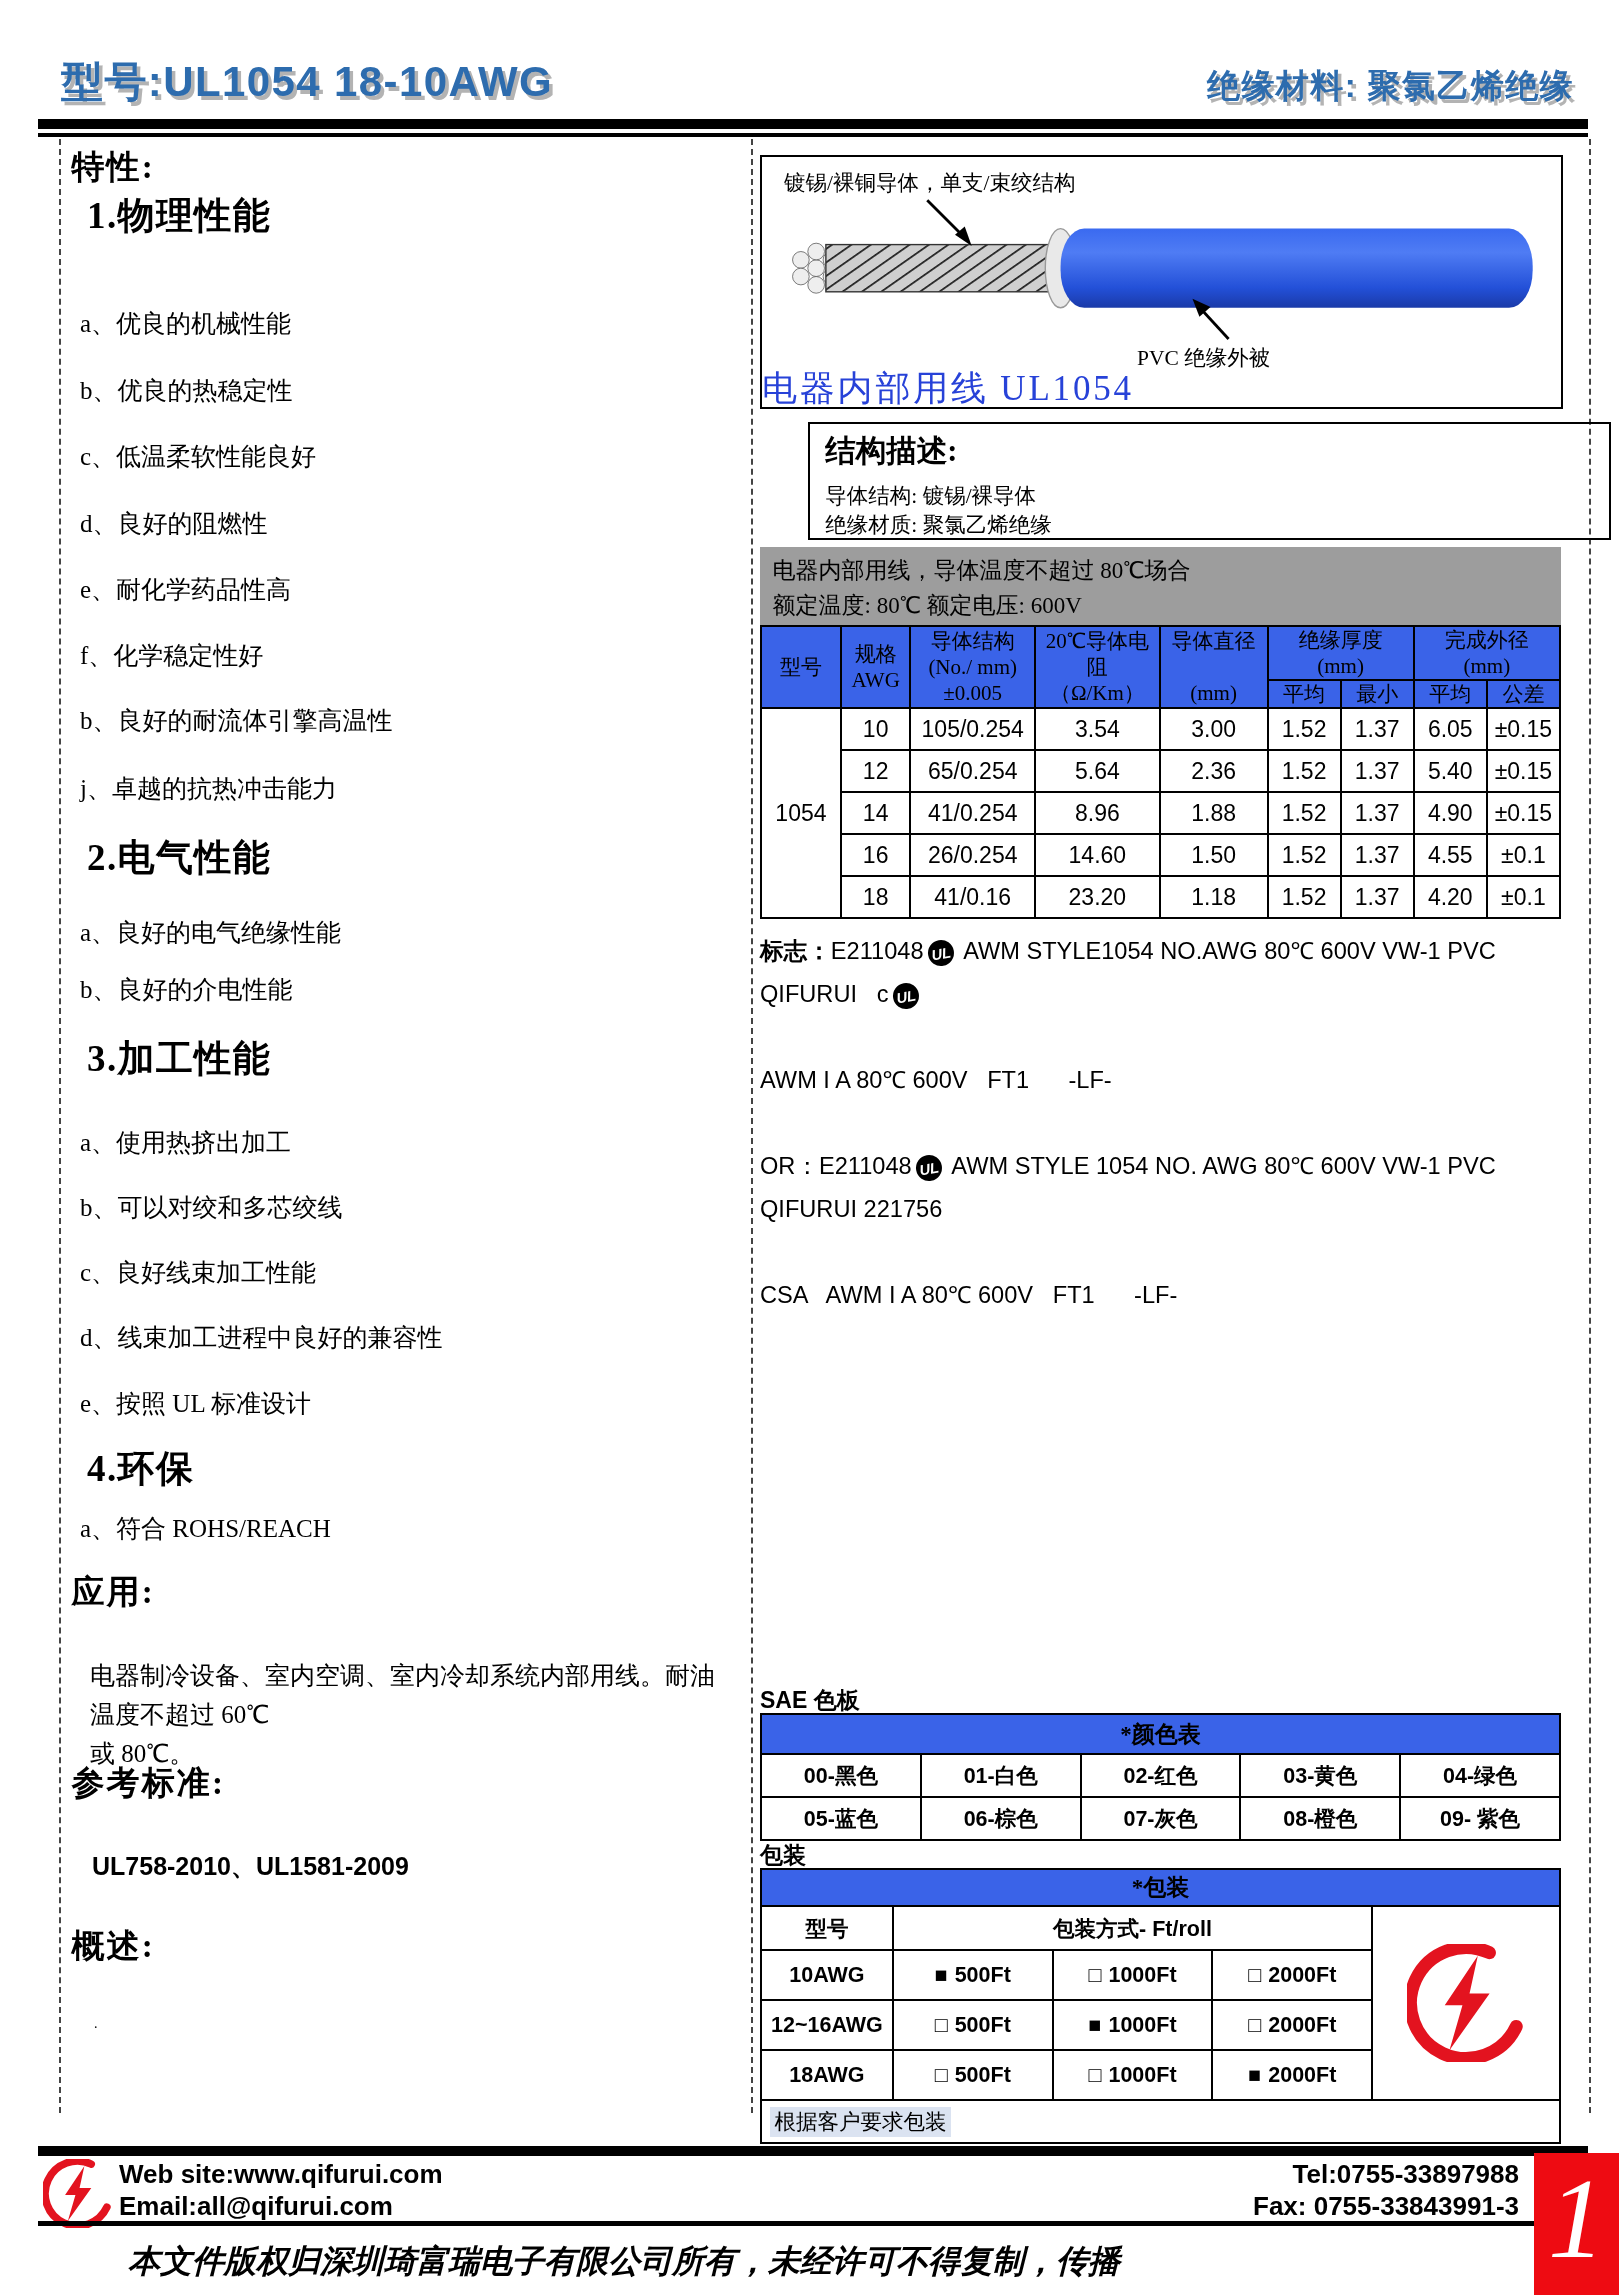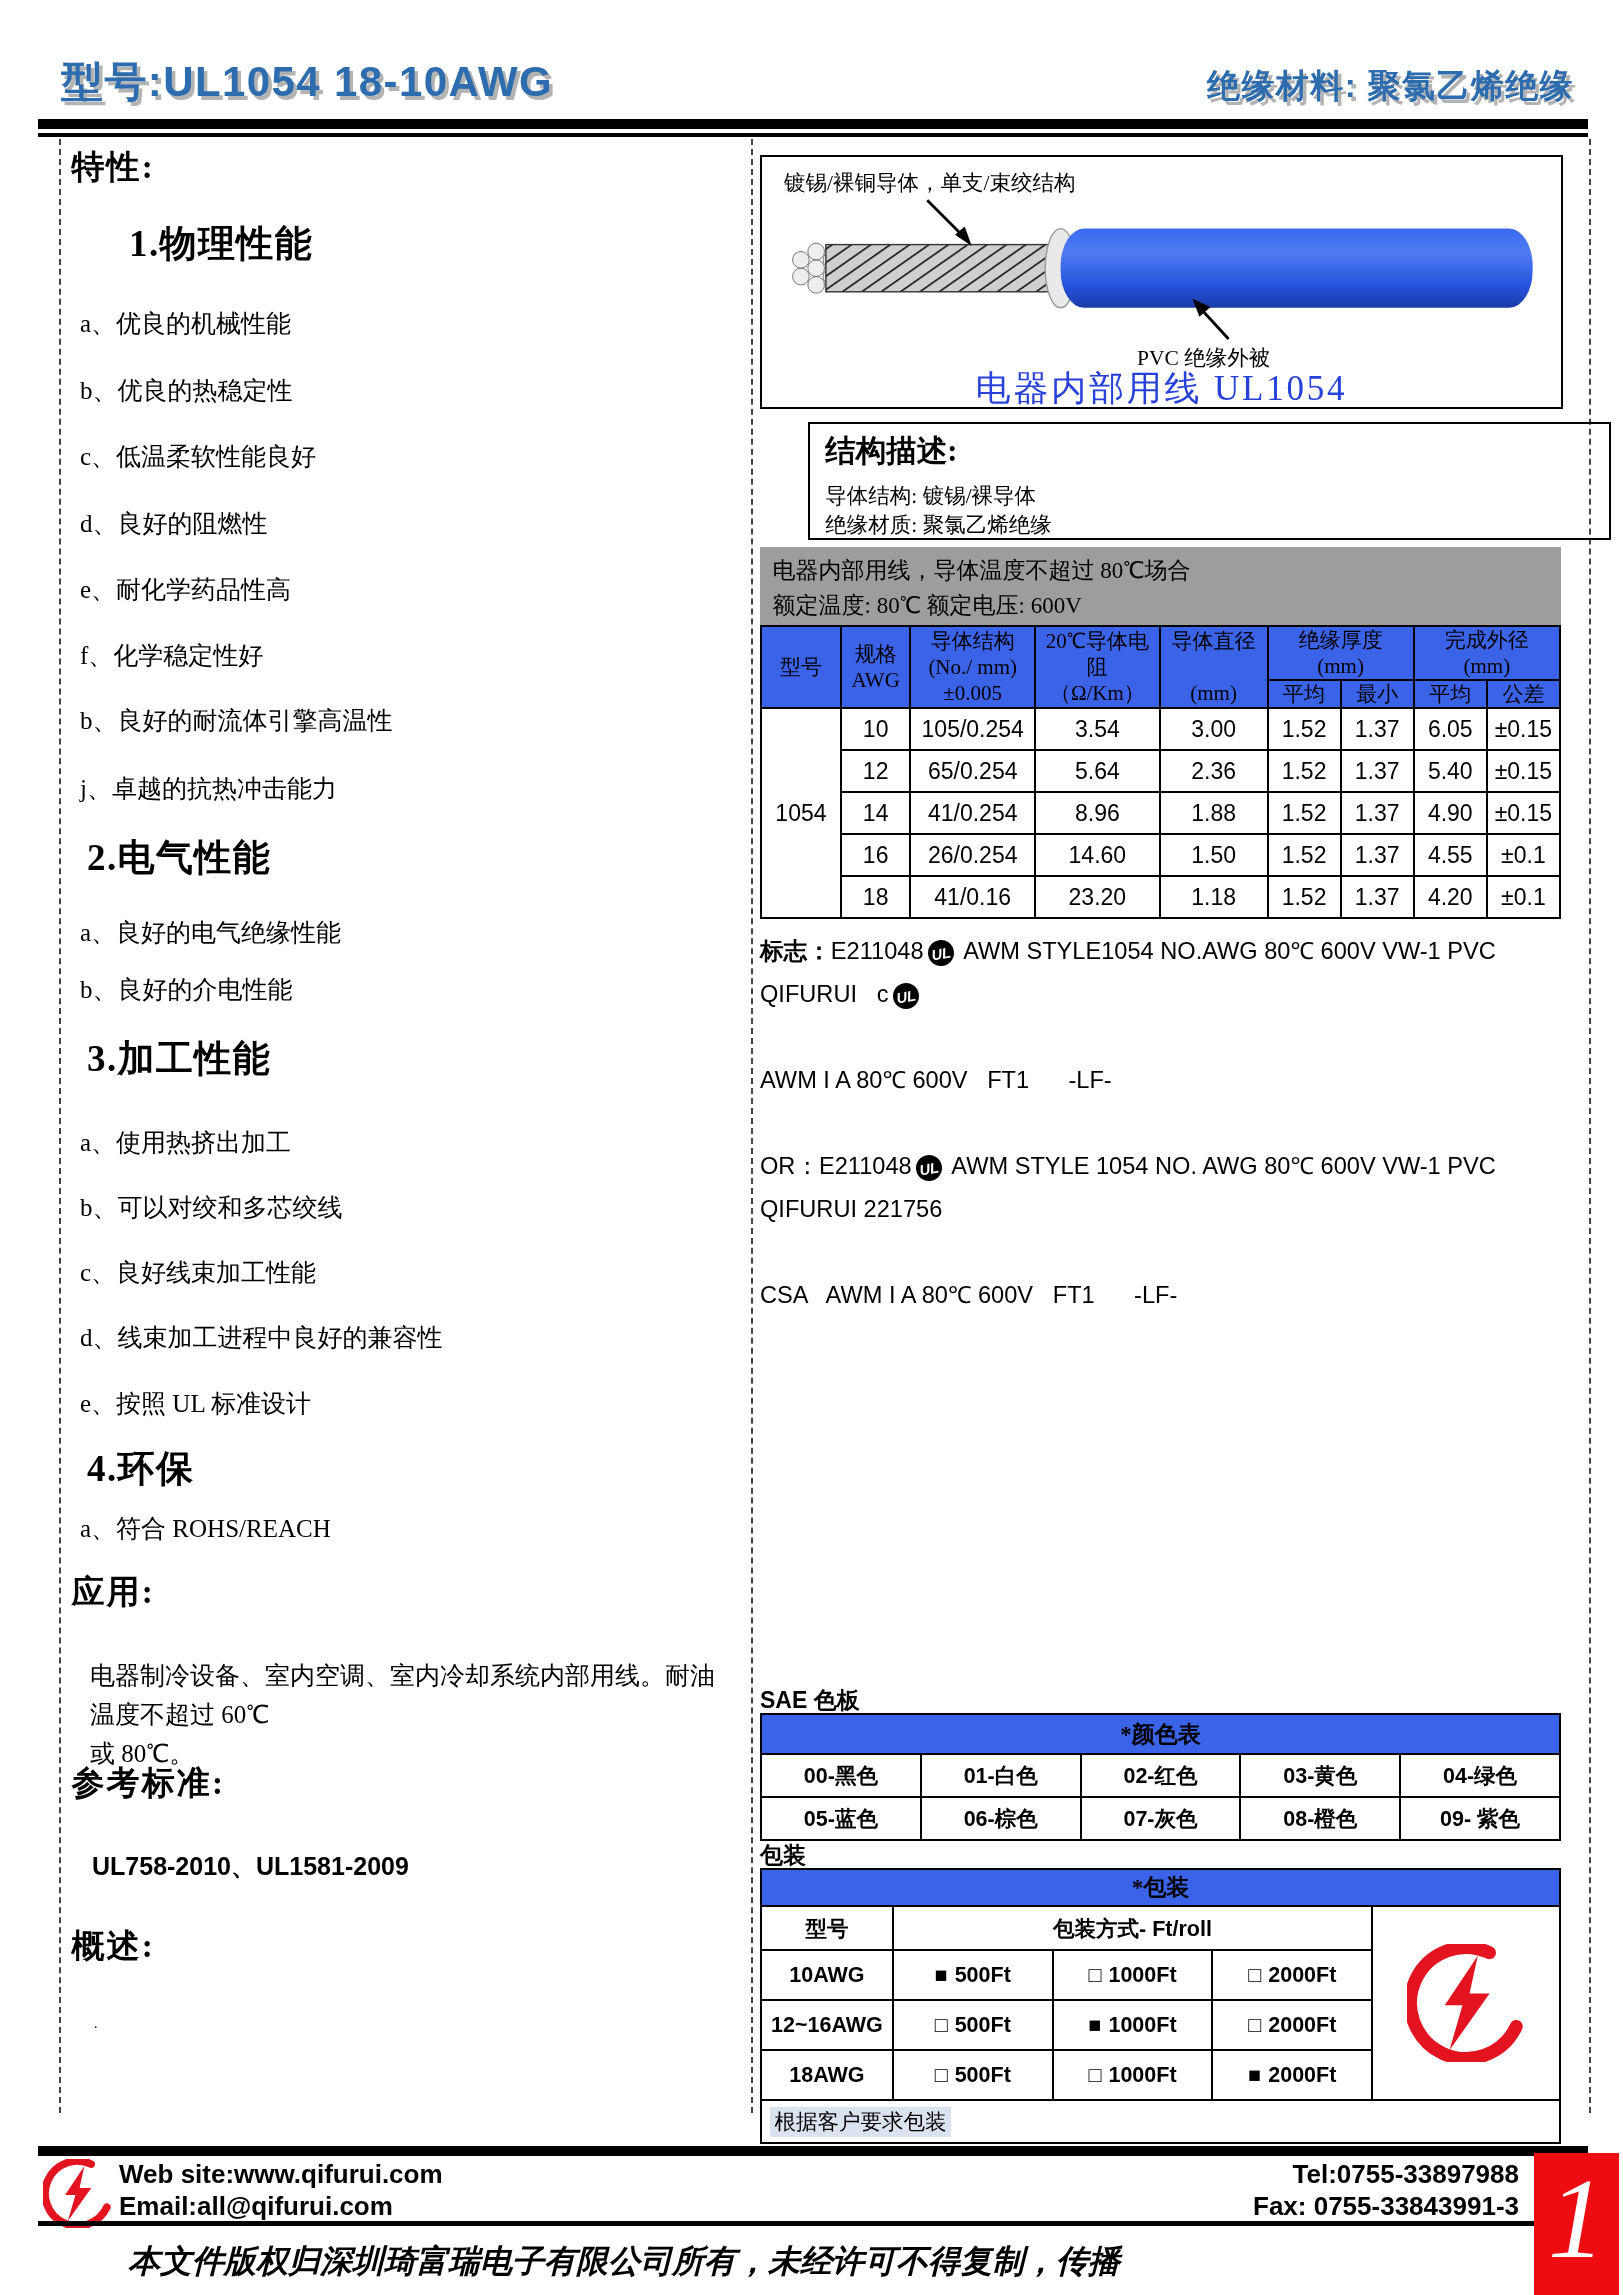--- a/index.html
+++ b/index.html
@@ -22,21 +22,21 @@
   .sec-head{position:absolute;left:28px;font-size:37px;font-weight:bold;
             font-family:"Liberation Serif",serif;letter-spacing:1.4px;}
   .feat-item{position:absolute;left:21px;font-size:25px;font-family:"Liberation Serif",serif;}
   .para{position:absolute;font-size:25px;font-family:"Liberation Serif",serif;
         white-space:pre-line;line-height:39px;}
   
   .rcol{position:absolute;left:760px;top:139px;width:801px;height:1974px;}
   .diagram-box{position:absolute;left:0;top:16px;width:799px;height:250px;border:2.1px solid #000;}
   .cond-label{position:absolute;left:22px;top:11px;font-size:21.5px;font-family:"Liberation Serif",serif;}
   .pvc-label{position:absolute;left:375px;top:186px;font-size:21.5px;font-family:"Liberation Serif",serif;}
-  .diagram-caption{position:absolute;left:0;top:208px;width:100%;text-align:center;
+  .diagram-caption{position:absolute;left:0;top:208px;width:100%;
                    font-size:35px;color:#2742d8;font-family:"Liberation Serif",serif;letter-spacing:2.8px;}
   .wire-svg{position:absolute;left:0;top:0;}
   .struct-box{position:absolute;left:0;top:283px;width:799px;height:114px;border:2.1px solid #000;margin-left:48px;}
   .struct-title{position:absolute;left:15.3px;top:7px;font-size:30.5px;font-weight:bold;
                 font-family:"Liberation Serif",serif;}
   .struct-line1{position:absolute;left:15.3px;top:57px;font-size:21.5px;font-family:"Liberation Serif",serif;}
   .struct-line2{position:absolute;left:15.3px;top:86px;font-size:21.5px;font-family:"Liberation Serif",serif;}
   .gray-box{position:absolute;left:0;top:408px;width:801px;height:78px;background:#9d9d9d;}
   .gray-l1{position:absolute;left:12.5px;top:8.3px;font-size:23px;font-family:"Liberation Serif",serif;}
   .gray-l2{position:absolute;left:12.5px;top:43px;font-size:23px;font-family:"Liberation Serif",serif;}
@@ -98,21 +98,21 @@
   <div class="hdr-band band-thick" style="width:1550px;"></div>
   <div class="hdr-band band-thin" style="width:1550px;"></div>
 
   <div class="v-dash" style="left:59px;"></div>
   <div class="v-dash" style="left:751px;"></div>
   <div class="v-dash" style="left:1589px;"></div>
 
   <div class="lcol">
     <div class="sec-cap" style="top:5.6px;">特性:</div>
 
-    <div class="sec-head" style="top:80px;margin-left:42px;">1.物理性能</div>
+    <div class="sec-head" style="top:52px;">1.物理性能</div>
     <div class="feat-item" style="top:168px;">a、优良的机械性能</div>
     <div class="feat-item" style="top:235px;">b、优良的热稳定性</div>
     <div class="feat-item" style="top:301px;">c、低温柔软性能良好</div>
     <div class="feat-item" style="top:368px;">d、良好的阻燃性</div>
     <div class="feat-item" style="top:434px;">e、耐化学药品性高</div>
     <div class="feat-item" style="top:500px;">f、化学稳定性好</div>
     <div class="feat-item" style="top:565px;">b、良好的耐流体引擎高温性</div>
     <div class="feat-item" style="top:633px;">j、卓越的抗热冲击能力</div>
 
     <div class="sec-head" style="top:694px;">2.电气性能</div>

